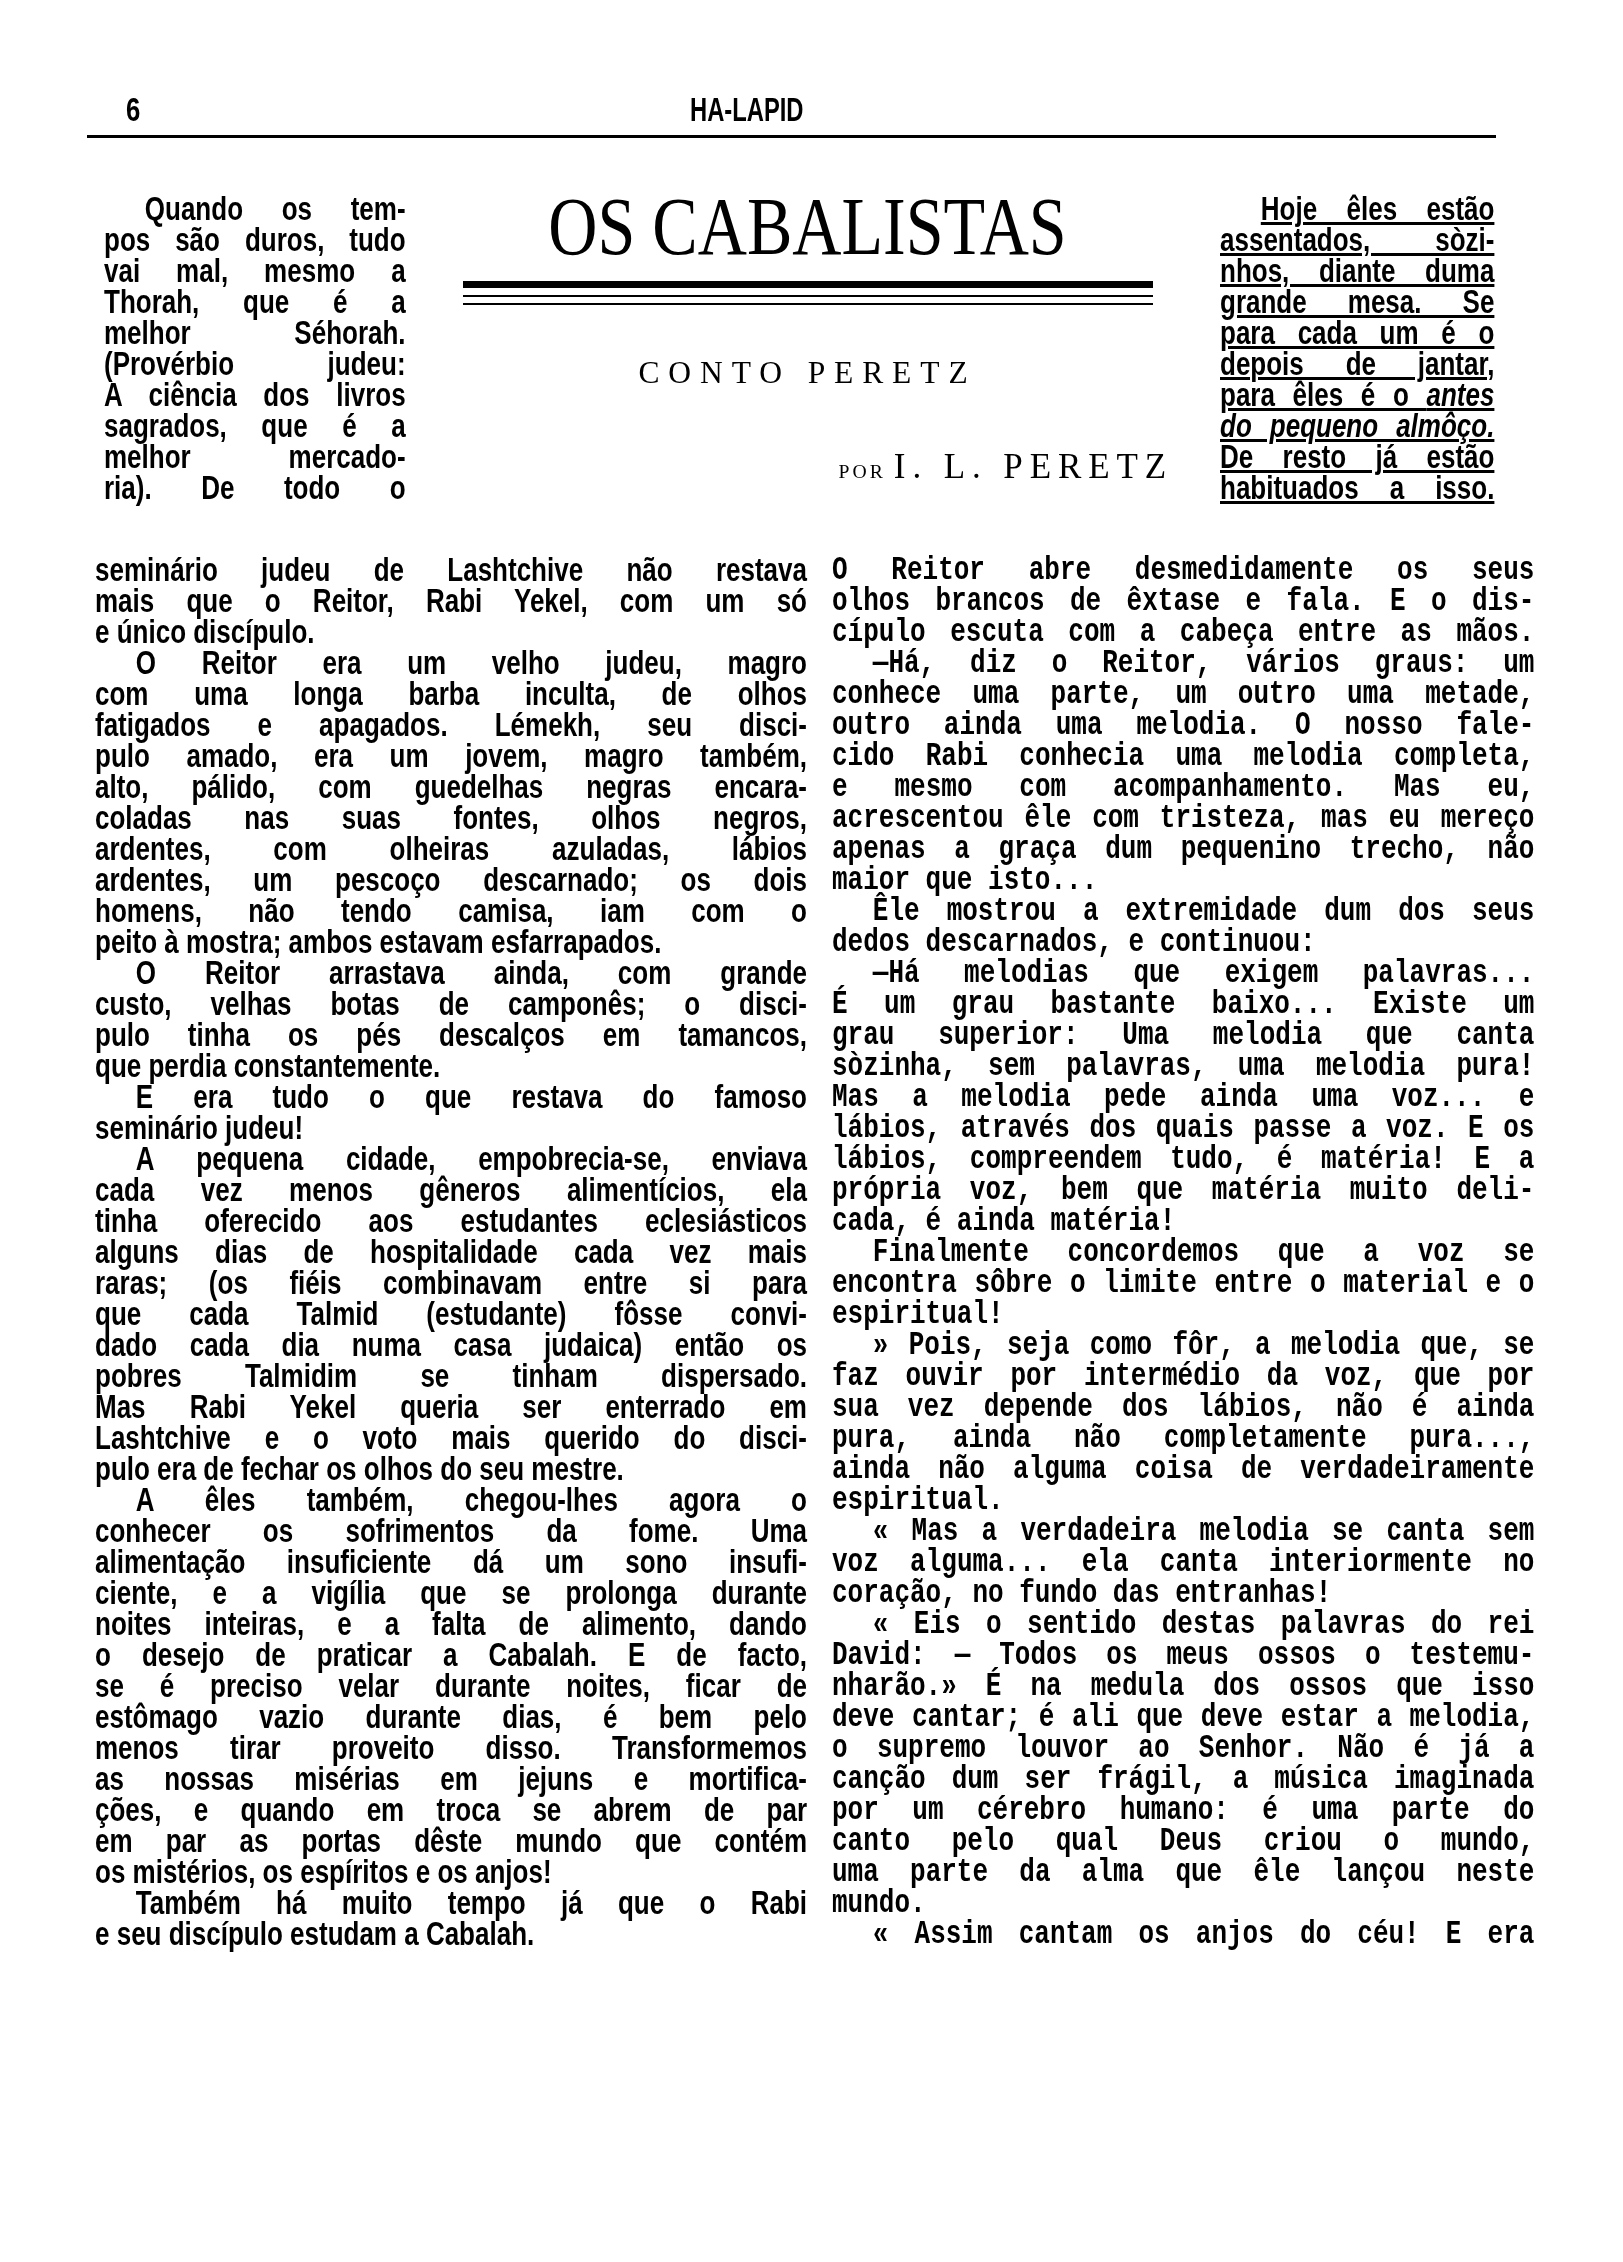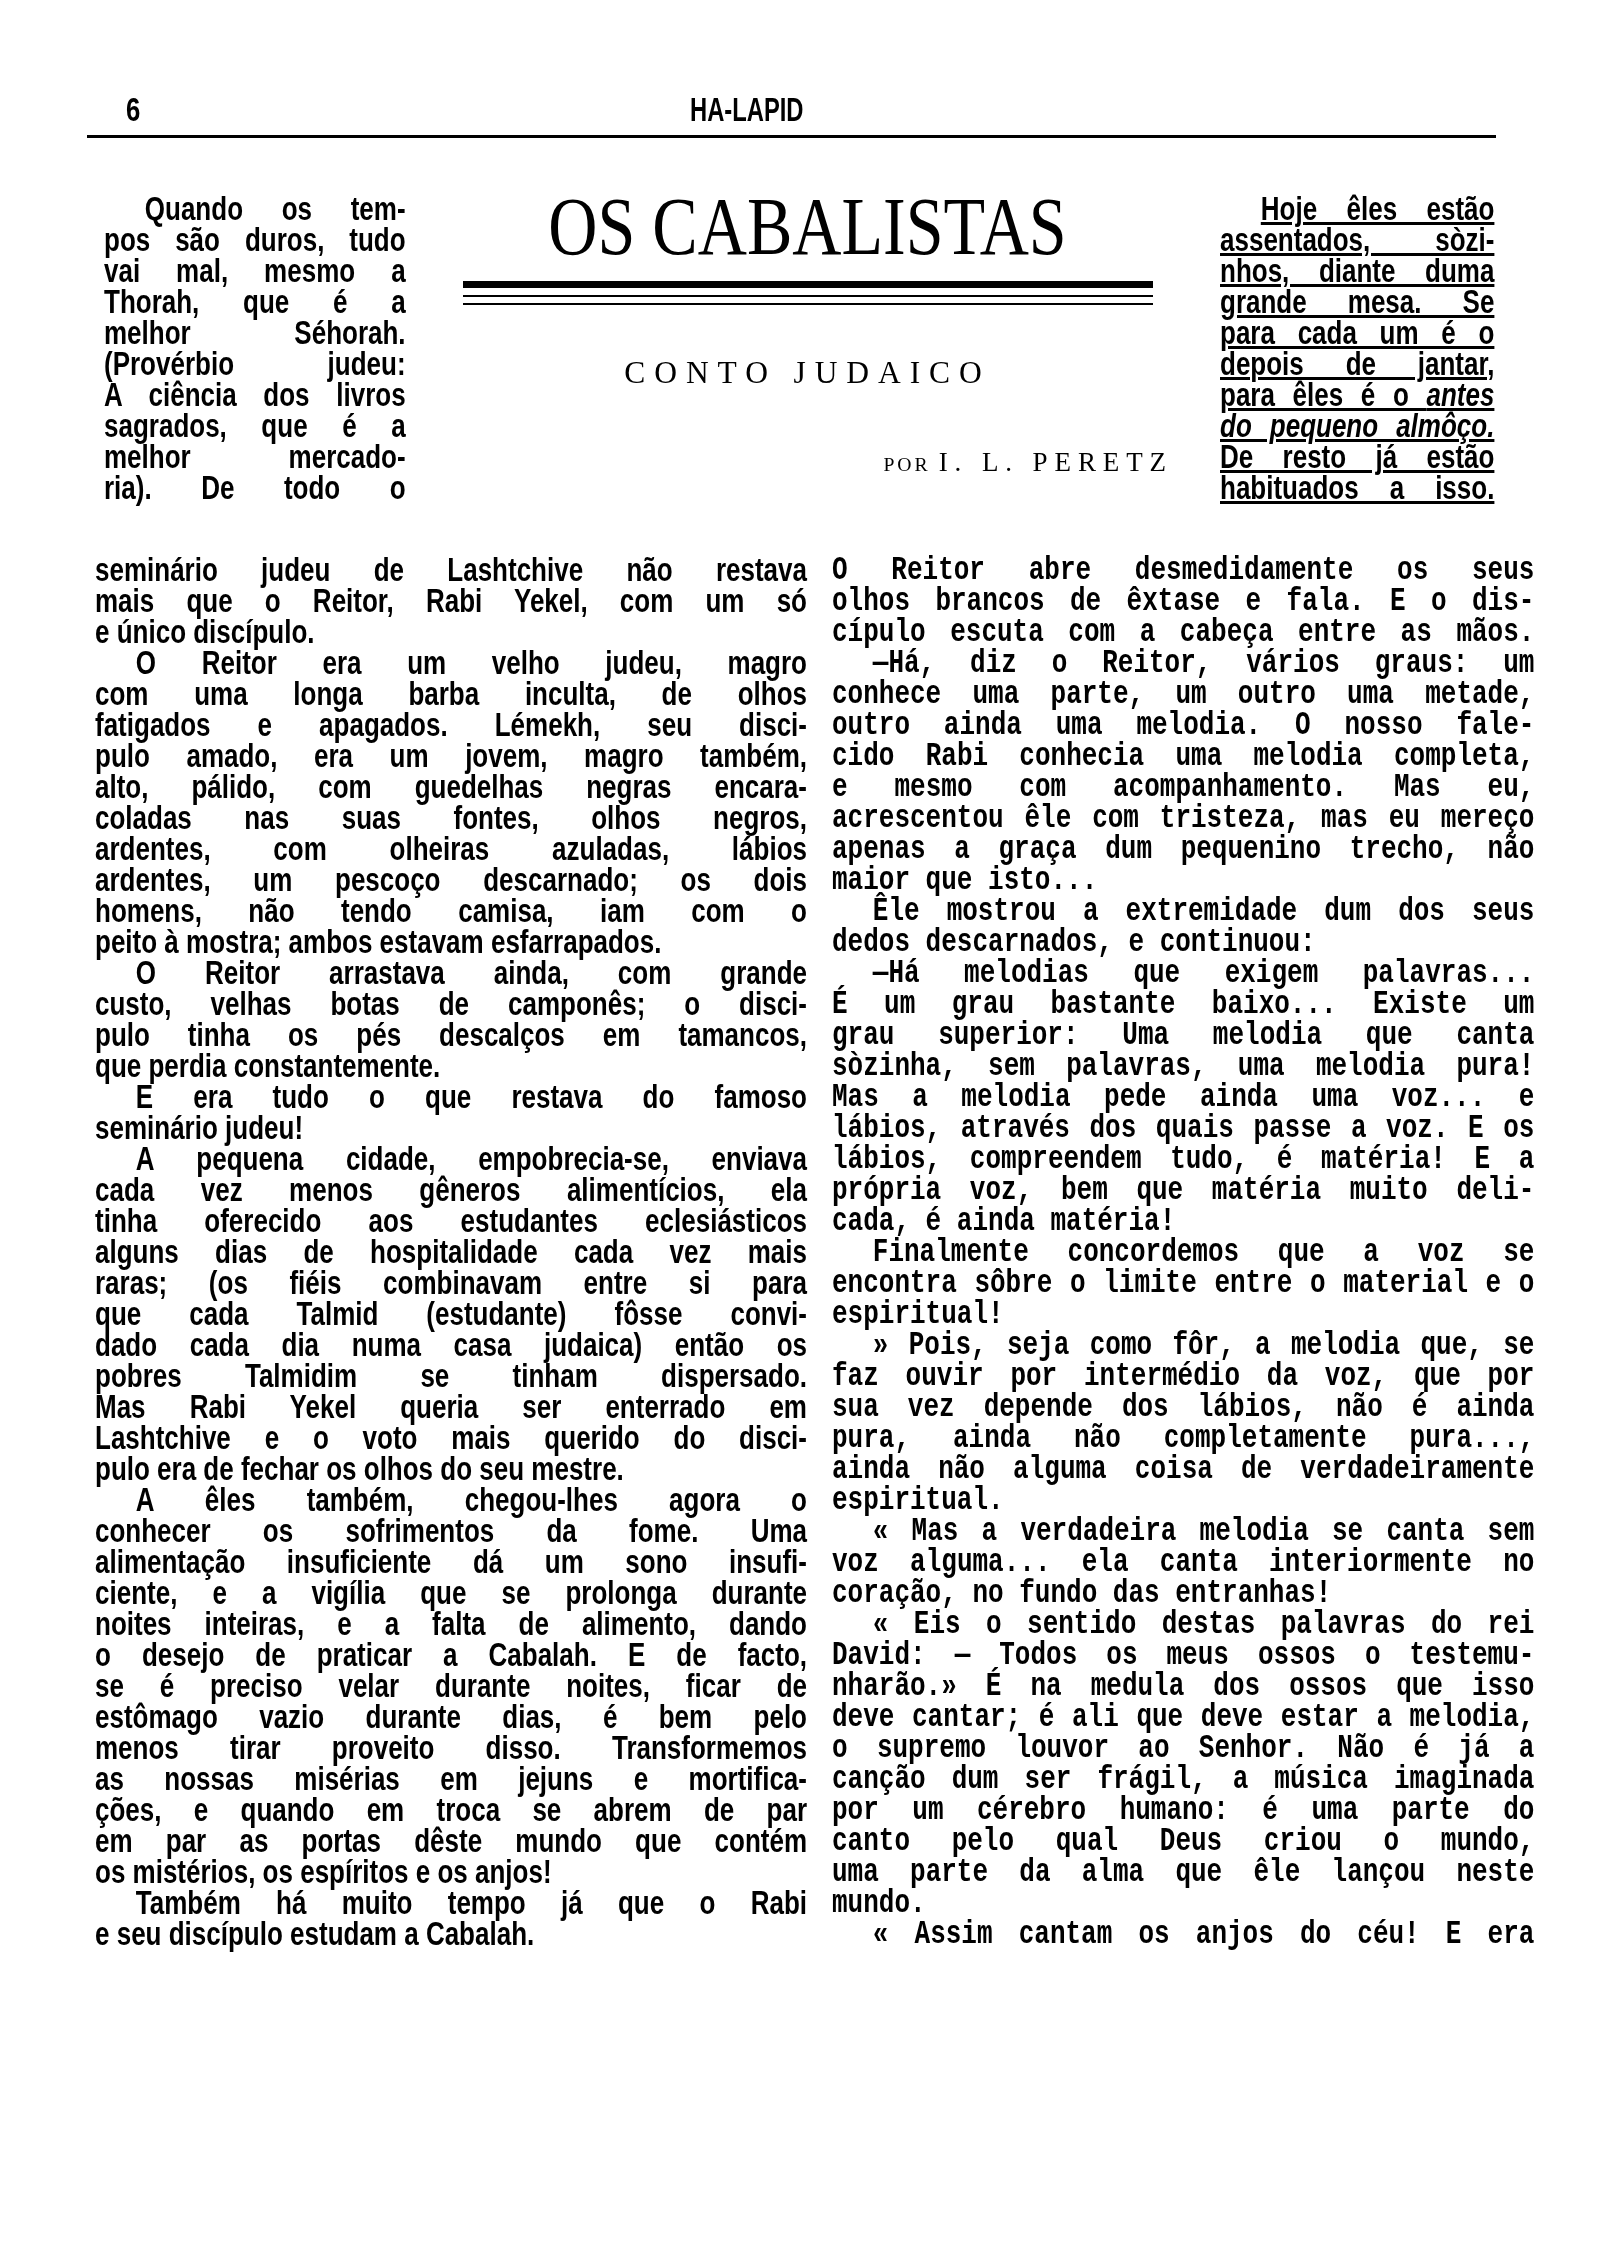--- a/index.html
+++ b/index.html
@@ -12,21 +12,21 @@
   .header-rule { position: absolute; left: 87px; top: 135px; width: 1409px; height: 3px; background: #000; }
 
   
   .story-title { position: absolute; left: 448px; top: 185px; width: 719px; text-align: center; font-family: "Liberation Serif", serif; font-size: 83px; line-height: 1; font-weight: normal; transform: scaleX(0.82); transform-origin: center top; white-space: nowrap; }
   .title-rule-thick { position: absolute; left: 463px; top: 281px; width: 690px; height: 6.9px; background: #000; }
   .title-rule-thin1 { position: absolute; left: 463px; top: 295px; width: 690px; height: 2px; background: #000; }
   .title-rule-thin2 { position: absolute; left: 463px; top: 303px; width: 690px; height: 2px; background: #000; }
   .subtitle { position: absolute; left: 448px; top: 355px; width: 719px; text-align: center; font-family: "Liberation Serif", serif; font-size: 31.5px; letter-spacing: 8.9px; }
   .byline { position: absolute; left: 749px; top: 447px; width: 424px; text-align: right; font-family: "Liberation Serif", serif; white-space: nowrap; }
   .byline-por { font-size: 19.7px; letter-spacing: 3px; margin-right: 8px; }
-  .byline-name { font-size: 27px; letter-spacing: 6.9px; }
+  .byline-name { font-size: 35px; letter-spacing: 6.9px; }
 
   
   .text { font-family: "Liberation Sans", sans-serif; font-size: 32.5px; line-height: 31px; font-weight: bold; text-align: justify; }
   .col { position: absolute; }
   .cond { transform: scaleX(0.80); transform-origin: left top; }
 
   .left-top { left: 104px; top: 194px; width: 301px; }
   .left-top .inner { width: 377px; }
   .left-main { left: 95px; top: 555px; width: 711px; }
   .left-main .inner { width: 890px; }
@@ -47,21 +47,21 @@
 <div class="page">
 
   <span class="page-number">6</span>
   <span class="running-title">HA-LAPID</span>
   <div class="header-rule"></div>
 
   <div class="story-title">OS CABALISTAS</div>
   <div class="title-rule-thick"></div>
   <div class="title-rule-thin1"></div>
   <div class="title-rule-thin2"></div>
-  <div class="subtitle">CONTO JUDAICO</div>
+  <div class="subtitle">CONTO PERETZ</div>
   <div class="byline">
     <span class="byline-por">POR</span><span class="byline-name">I. L. PERETZ</span>
   </div>
 
   <div class="col text left-main">
     <div class="inner cond">
         <span class="line">seminário judeu de Lashtchive não restava</span>
         <span class="line">mais que o Reitor, Rabi Yekel, com um só</span>
         <span class="line last">e único discípulo.</span>
         <span class="line indent">O Reitor era um velho judeu, magro</span>

